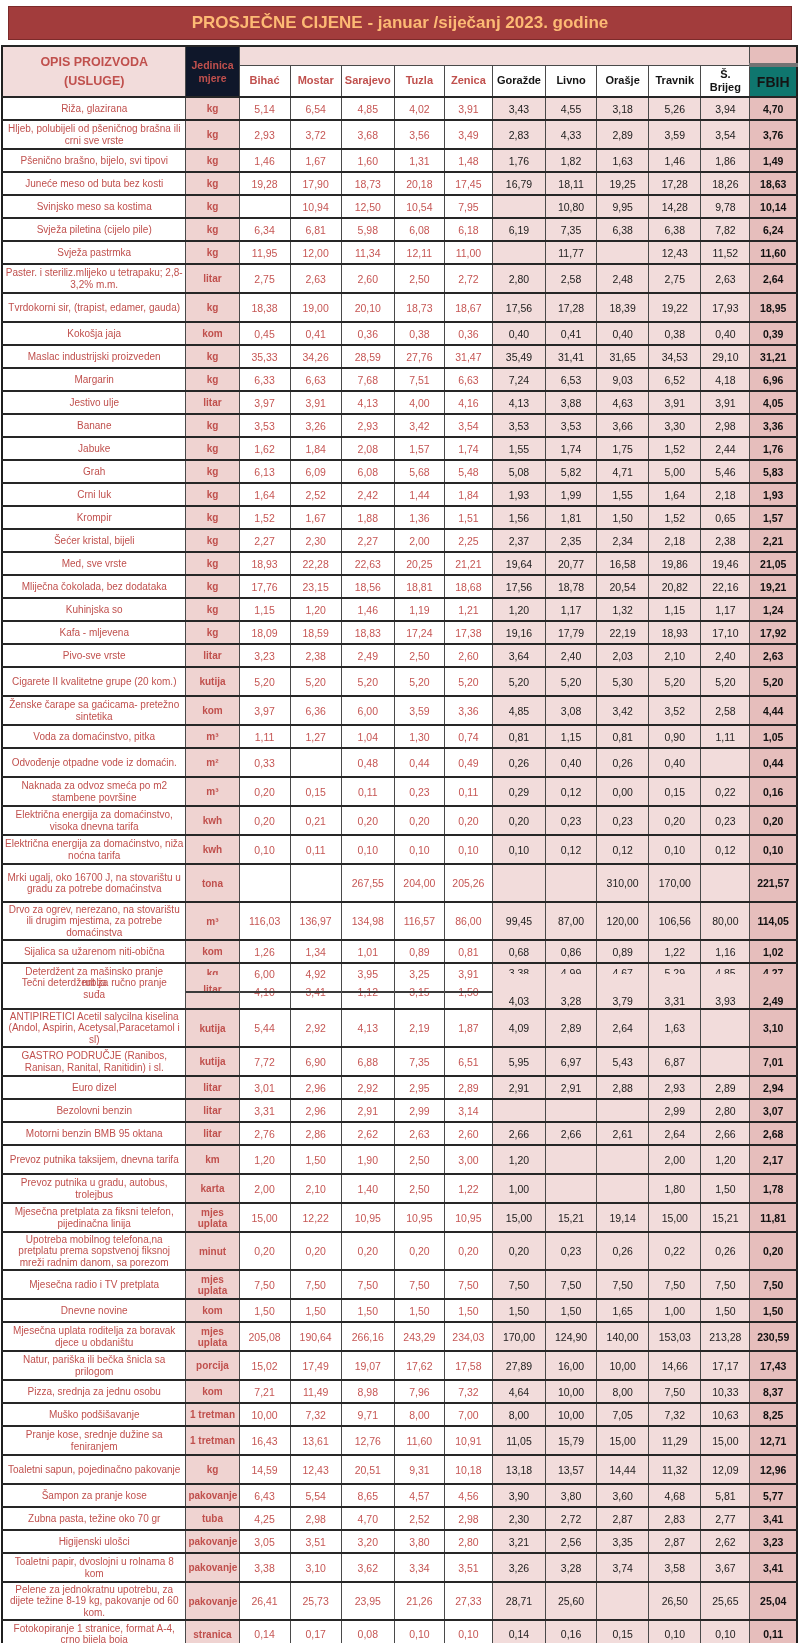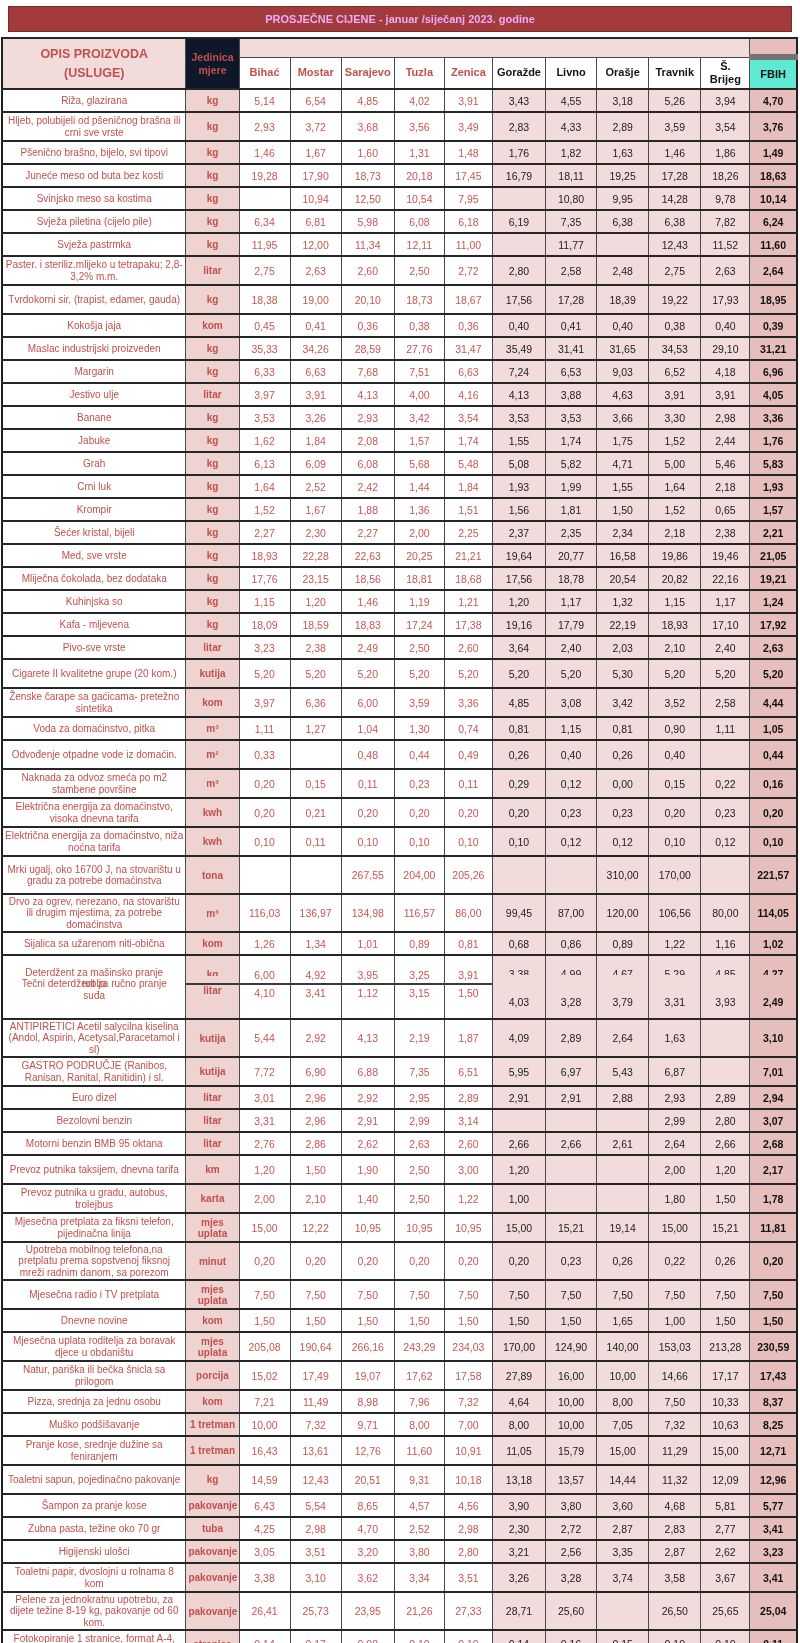--- a/index.html
+++ b/index.html
@@ -5,22 +5,22 @@
   * { box-sizing: border-box; }
   html, body { margin: 0; padding: 0; background: #fff; }
   body { width: 800px; font-family: "Liberation Sans", sans-serif; }
 
   .page { width: 800px; }
 
   .title-bar {
     margin: 6px 8px 5px 8px;
     background: #A23C3C;
     border: 1px solid #7c2a2a;
-    color: #f0abfc;
-    font-size: 11px;
+    color: #fdba74;
+    font-size: 17px;
     font-weight: bold;
     text-align: center;
     padding: 6px 4px;
   }
 
   table.price-table {
     border-collapse: collapse;
     table-layout: fixed;
     width: 797px;
     margin: 0 1px;
@@ -41,35 +41,35 @@
 
   
   thead th { font-weight: bold; }
   .th-product { background: #F2DCDB; color: #C0504D; font-size: 12.5px; line-height: 1.5; }
   .th-unit    { background: #0f172a; color: #C0504D; font-size: 10.5px; line-height: 1.2; }
   .strip      { background: #F2DCDB; height: 19px; border-bottom: 1px solid #4a4a4a; }
   .strip-fbih { background: #E6BEBC; border-bottom: 1px solid #4a4a4a; }
   .th-city    { background: #fff; font-size: 11px; height: 32px; border-top: 1px solid #4a4a4a; line-height: 1.15; }
   .th-city.red { color: #C0504D; }
   .th-city.blk { color: #141414; }
-  .th-fbih    { background: #5eead4; color: #141414; font-size: 11px; border-top: 6px solid #737373; }
+  .th-fbih    { background: #0f766e; color: #141414; font-size: 14px; border-top: 4px solid #737373; }
 
   
   td.label-cell { background: #fff; color: #C0504D; font-weight: normal; font-size: 10px; line-height: 1.12; }
   td.unit-cell  { background: #EFD3D1; color: #C0504D; font-weight: bold; font-size: 10px; line-height: 1.1; }
   td.val-red    { background: #fff; color: #C65654; font-size: 10.5px; }
   td.val-blk    { background: #F2DCDB; color: #1c1c1c; font-size: 10.5px; }
   td.val-fbih   { background: #E6BEBC; color: #111; font-weight: bold; font-size: 10.5px; }
 
   tr.r1 td { height: 23px; }
   tr.r2 td { height: 29px; }
   tr.r3 td { height: 38px; }
 
   
-  tr.overlap td { height: 28px; padding: 9px; position: relative; vertical-align: top; }
+  tr.overlap td { height: 28px; padding: 0; position: relative; vertical-align: top; }
   .ov-label-l1 { margin-top: 2px; font-size: 10px; }
   .ov-label-l2 { position: relative; height: 12px; }
   .ov-label-l2 span { position: absolute; left: 0; right: 0; top: 0; text-align: center; font-size: 10px; }
   .ov-label-l3 { font-size: 10px; }
   .ov-clip { height: 8px; overflow: hidden; line-height: 14px; margin-top: 2px; }
   .ov-full { margin-top: 20px; line-height: 14px; }
   .ov-a-left { margin-top: 3px; line-height: 14px; }
   .ov-b-left { margin-top: 4px; line-height: 14px; }
   .strikeline { position: absolute; left: -2px; right: -2px; top: 27px; border-top: 2px solid #3a3a3a; }
   .ov-unit-clip { height: 8px; overflow: hidden; line-height: 13px; margin-top: 3px; }

